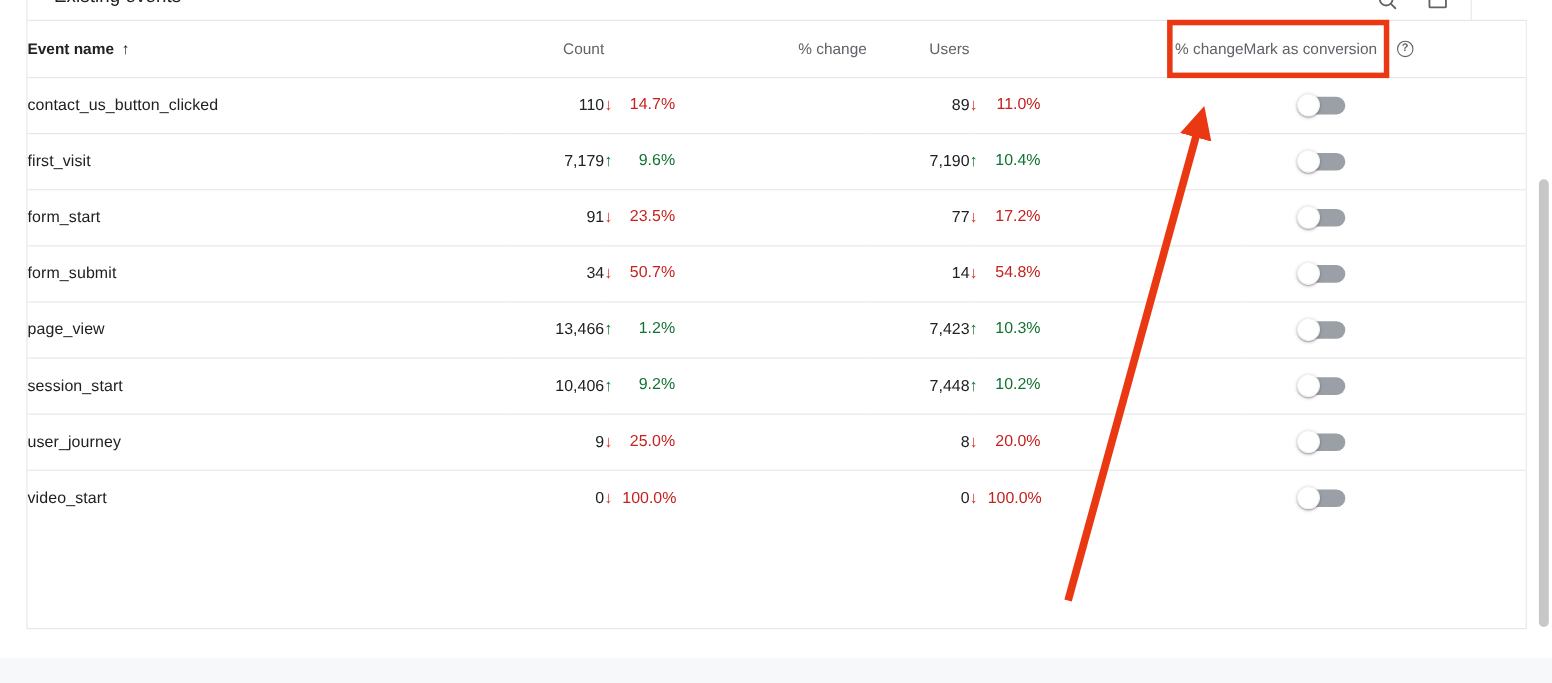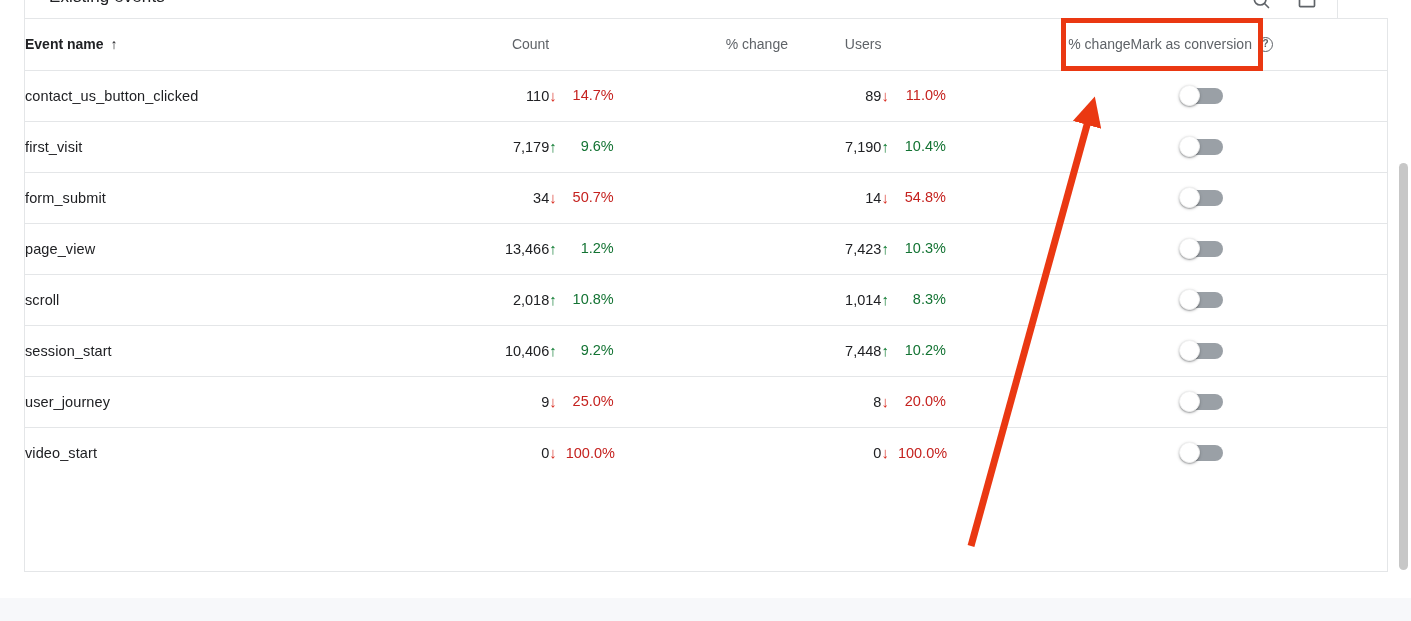--- a/index.html
+++ b/index.html
@@ -119,21 +119,21 @@
     margin-left: 7px;
     color: #202124;
     font-weight: 700;
   }
   th.h-count, th.h-users { text-align: right; padding-right: 0; }
   th.h-cchange, th.h-uchange { text-align: right; padding-left: 16px; }
   th.h-mark { text-align: left; padding-left: 18px; }
   th.h-mark .mark-wrap {
     display: inline-flex;
     align-items: center;
-    gap: 6px;
+    gap: 18px;
   }
   .help-circle {
     display: inline-flex;
     align-items: center;
     justify-content: center;
     width: 15px;
     height: 15px;
     border: 1.3px solid #5f6368;
     border-radius: 50%;
     font-size: 10px;
@@ -323,20 +323,34 @@
                 <span class="pct">9.6%</span>
               </span></td>
             <td class="d-users">7,190</td>
             <td class="d-change"><span class="chg up">
                 <span class="arw">↑</span>
                 <span class="pct">10.4%</span>
               </span></td>
             <td class="d-mark"><span class="switch"><span class="track"></span><span class="thumb"></span></span></td>
           </tr>
           <tr>
+            <td class="d-name">form_start</td>
+            <td class="d-count">91</td>
+            <td class="d-change"><span class="chg down">
+                <span class="arw">↓</span>
+                <span class="pct">23.5%</span>
+              </span></td>
+            <td class="d-users">77</td>
+            <td class="d-change"><span class="chg down">
+                <span class="arw">↓</span>
+                <span class="pct">17.2%</span>
+              </span></td>
+            <td class="d-mark"><span class="switch"><span class="track"></span><span class="thumb"></span></span></td>
+          </tr>
+          <tr>
             <td class="d-name">form_submit</td>
             <td class="d-count">34</td>
             <td class="d-change"><span class="chg down">
                 <span class="arw">↓</span>
                 <span class="pct">50.7%</span>
               </span></td>
             <td class="d-users">14</td>
             <td class="d-change"><span class="chg down">
                 <span class="arw">↓</span>
                 <span class="pct">54.8%</span>
@@ -347,34 +361,20 @@
             <td class="d-name">page_view</td>
             <td class="d-count">13,466</td>
             <td class="d-change"><span class="chg up">
                 <span class="arw">↑</span>
                 <span class="pct">1.2%</span>
               </span></td>
             <td class="d-users">7,423</td>
             <td class="d-change"><span class="chg up">
                 <span class="arw">↑</span>
                 <span class="pct">10.3%</span>
-              </span></td>
-            <td class="d-mark"><span class="switch"><span class="track"></span><span class="thumb"></span></span></td>
-          </tr>
-          <tr>
-            <td class="d-name">scroll</td>
-            <td class="d-count">2,018</td>
-            <td class="d-change"><span class="chg up">
-                <span class="arw">↑</span>
-                <span class="pct">10.8%</span>
-              </span></td>
-            <td class="d-users">1,014</td>
-            <td class="d-change"><span class="chg up">
-                <span class="arw">↑</span>
-                <span class="pct">8.3%</span>
               </span></td>
             <td class="d-mark"><span class="switch"><span class="track"></span><span class="thumb"></span></span></td>
           </tr>
           <tr>
             <td class="d-name">session_start</td>
             <td class="d-count">10,406</td>
             <td class="d-change"><span class="chg up">
                 <span class="arw">↑</span>
                 <span class="pct">9.2%</span>
               </span></td>

